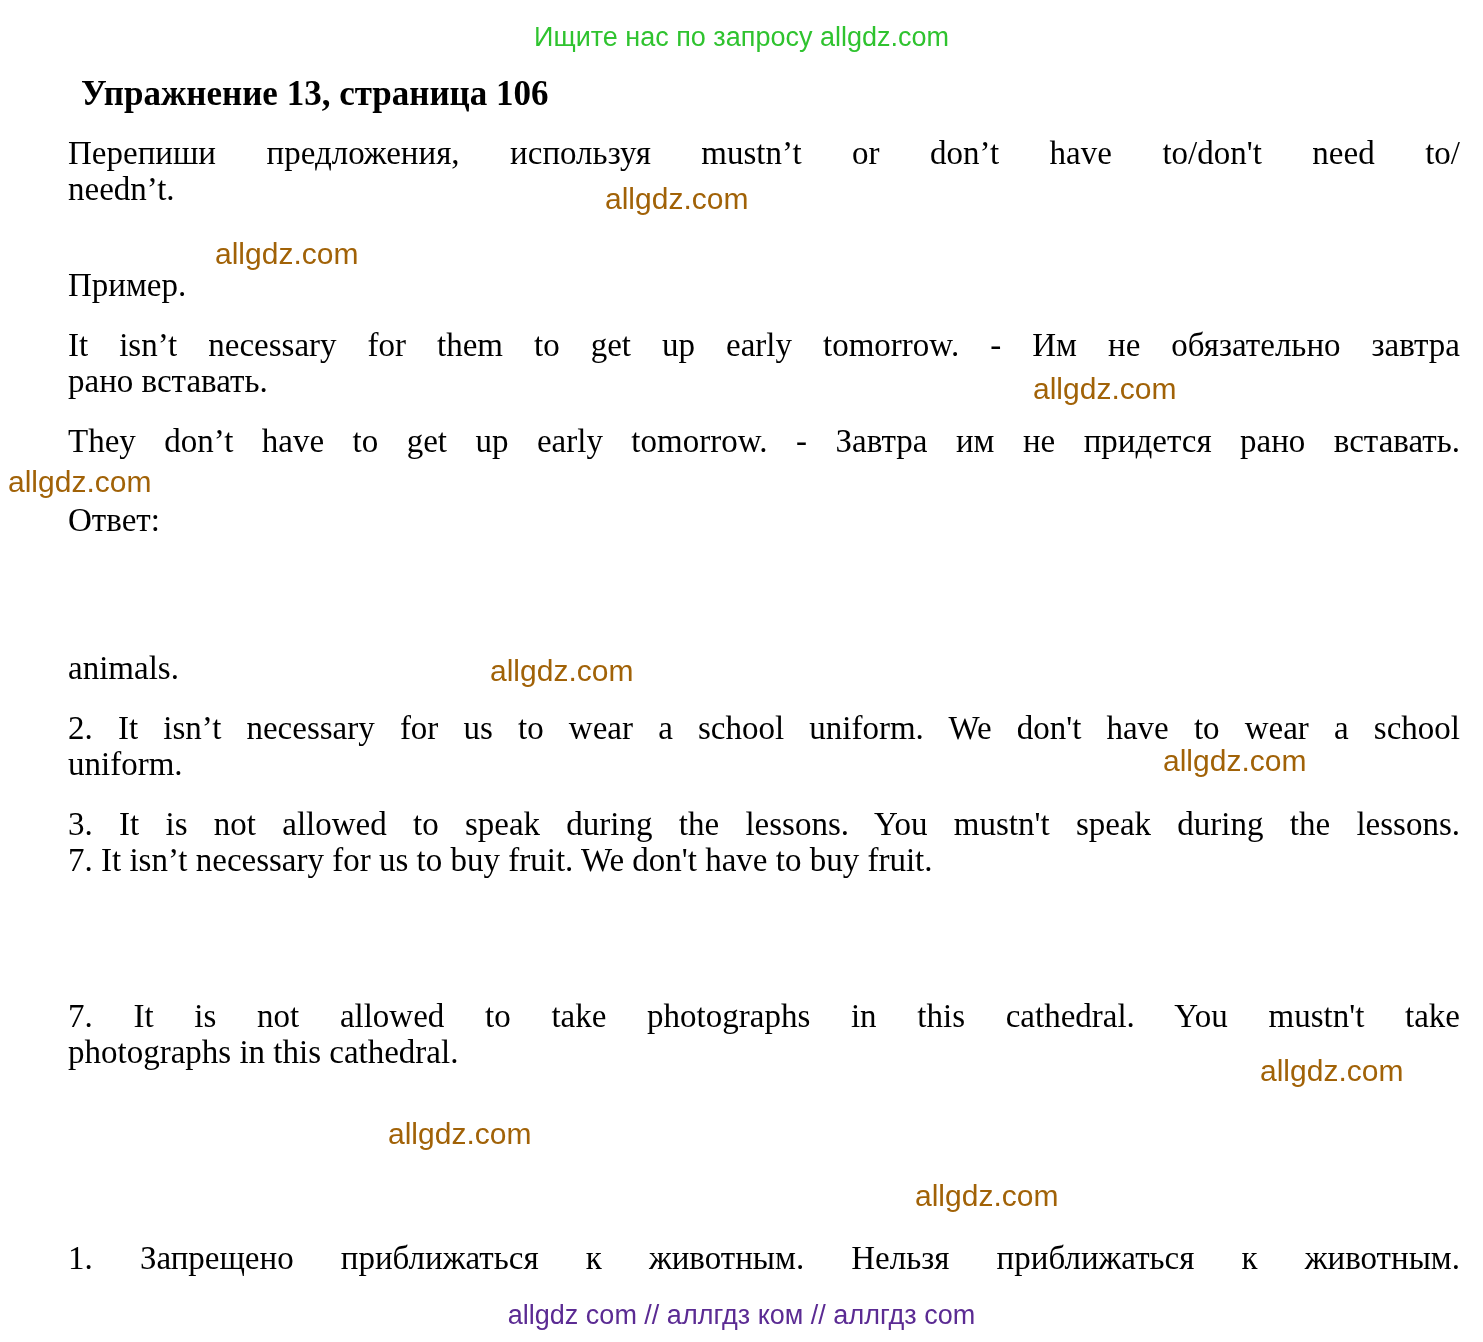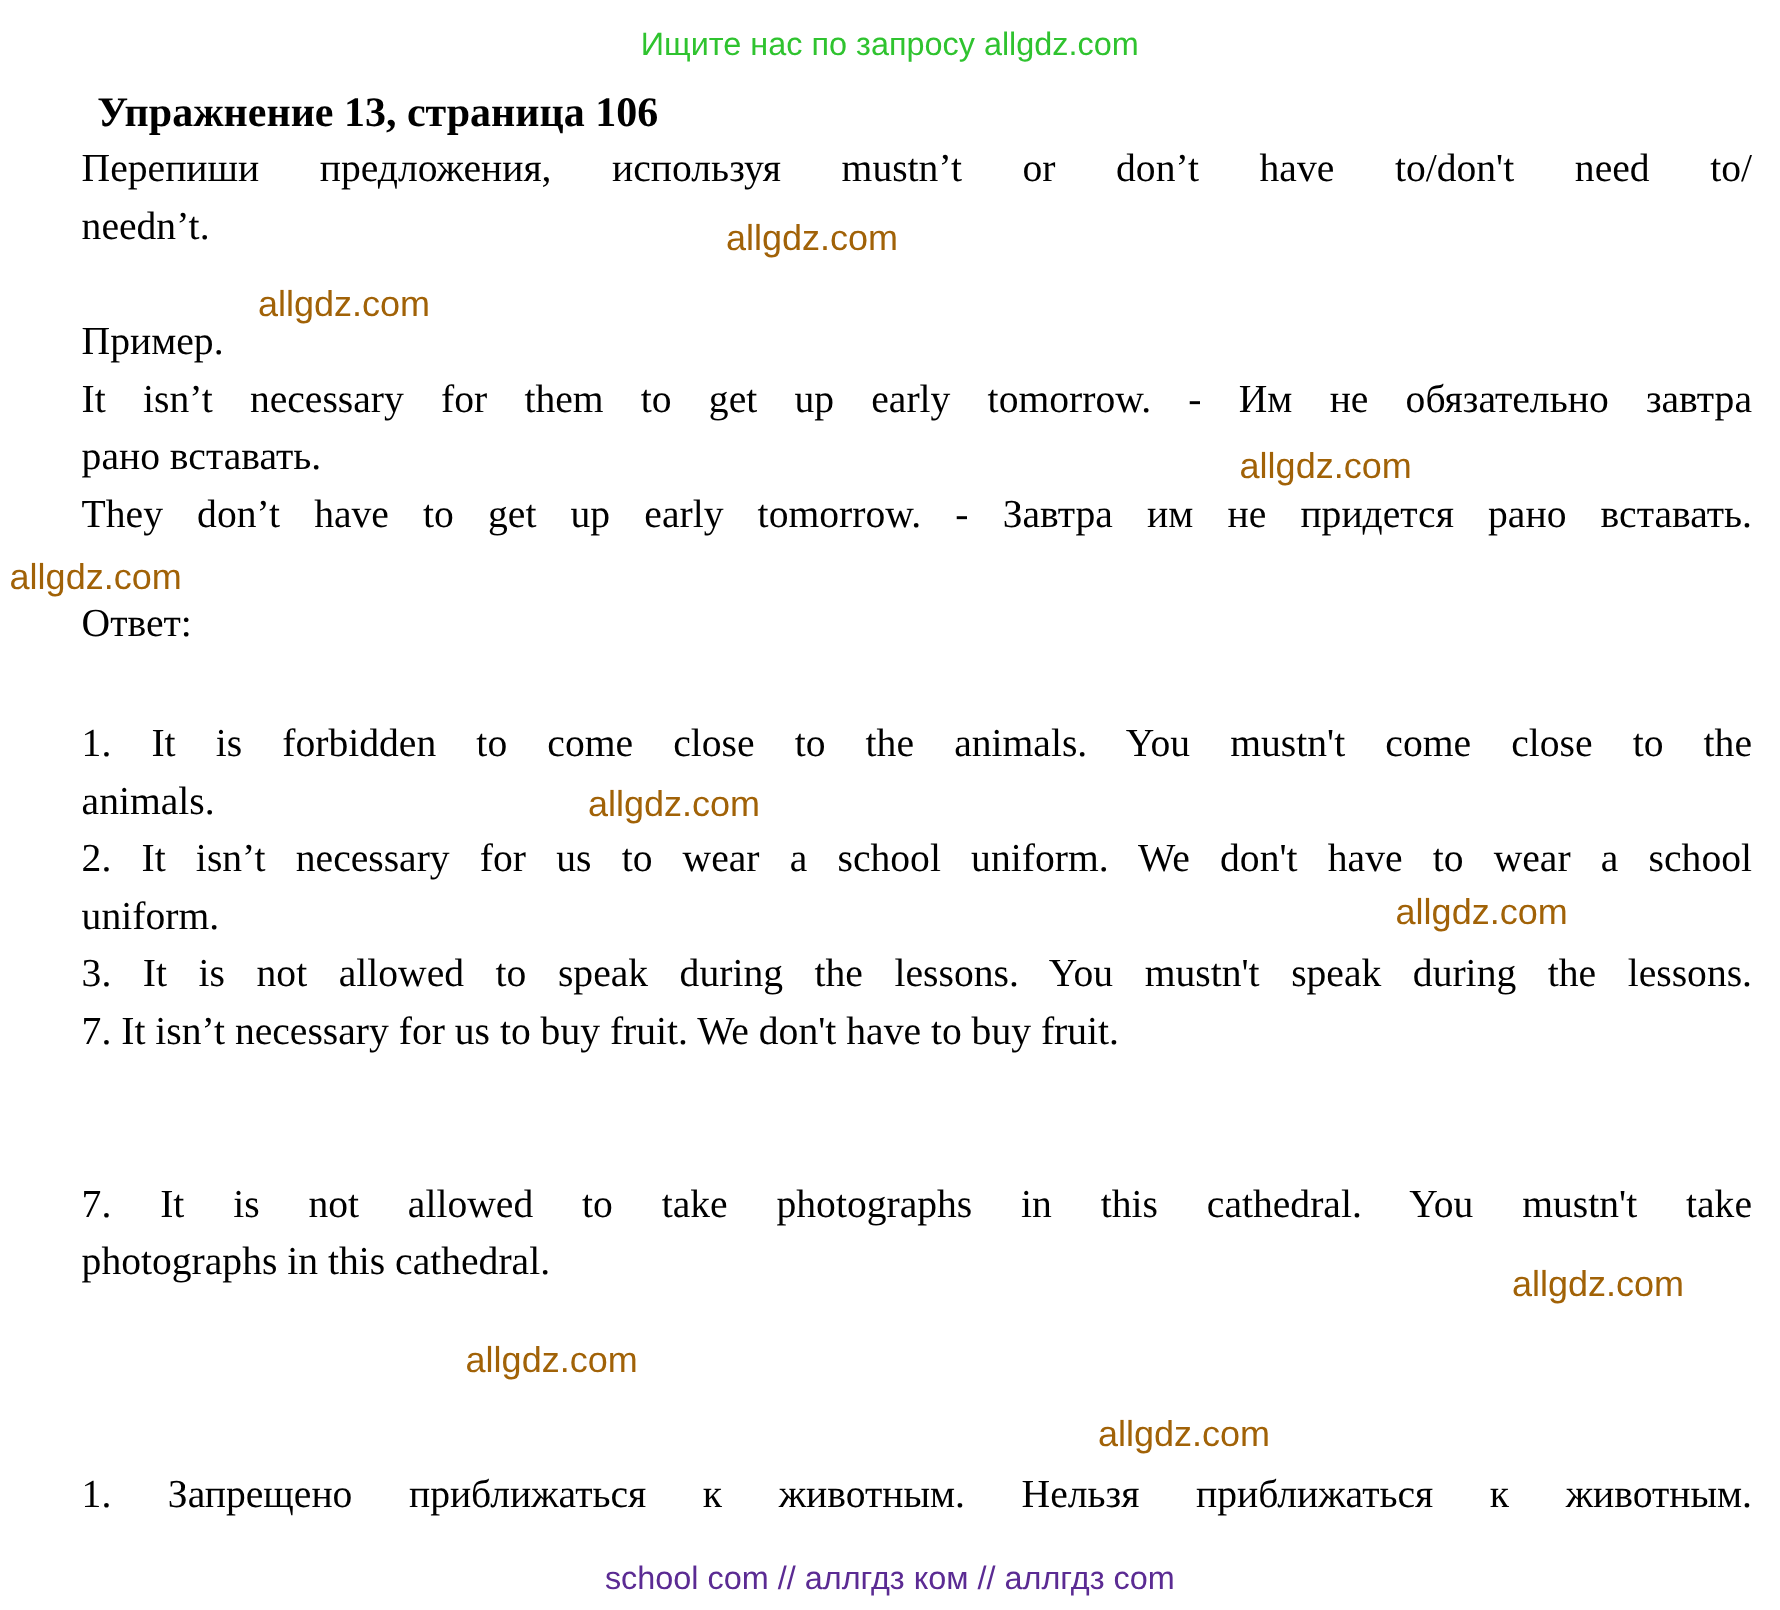--- a/index.html
+++ b/index.html
@@ -37,20 +37,21 @@
     position: absolute;
     left: 68px;
     width: 1392px;
     font: 33px "Liberation Serif", serif;
     color: #000000;
     line-height: 40px;
   }
   .just {
     text-align: justify;
     text-align-last: justify;
+    margin-top: 12px;
   }
   .wm {
     position: absolute;
     font: 30px "Liberation Sans", sans-serif;
     color: #a16207;
     line-height: 30px;
     white-space: nowrap;
   }
   .footer {
     position: absolute;
@@ -74,21 +75,20 @@
   <div class="ln just" style="top:121px">Перепиши предложения, используя mustn’t or don’t have to/don't need to/</div>
   <div class="ln" style="top:169px">needn’t.</div>
 
   <div class="ln" style="top:265px">Пример.</div>
   <div class="ln just" style="top:313px">It isn’t necessary for them to get up early tomorrow. - Им не обязательно завтра</div>
   <div class="ln" style="top:361px">рано вставать.</div>
   <div class="ln just" style="top:409px">They don’t have to get up early tomorrow. - Завтра им не придется рано вставать.</div>
 
   <div class="ln" style="top:500px">Ответ:</div>
 
-  <div class="ln just" style="top:600px">1. It is forbidden to come close to the animals. You mustn't come close to the</div>
   <div class="ln" style="top:648px">animals.</div>
 
   <div class="ln just" style="top:696px">2. It isn’t necessary for us to wear a school uniform. We don't have to wear a school</div>
   <div class="ln" style="top:744px">uniform.</div>
 
   <div class="ln just" style="top:792px">3. It is not allowed to speak during the lessons. You mustn't speak during the lessons.</div>
 
   <div class="ln" style="top:840px">7. It isn’t necessary for us to buy fruit. We don't have to buy fruit.</div>
 
 
@@ -102,15 +102,15 @@
   <span class="wm" style="left:605px; top:184px">allgdz.com</span>
   <span class="wm" style="left:215px; top:239px">allgdz.com</span>
   <span class="wm" style="left:1033px; top:374px">allgdz.com</span>
   <span class="wm" style="left:8px; top:467px">allgdz.com</span>
   <span class="wm" style="left:490px; top:656px">allgdz.com</span>
   <span class="wm" style="left:1163px; top:746px">allgdz.com</span>
   <span class="wm" style="left:1260px; top:1056px">allgdz.com</span>
   <span class="wm" style="left:388px; top:1119px">allgdz.com</span>
   <span class="wm" style="left:915px; top:1181px">allgdz.com</span>
 
-  <div class="footer">school com  //  аллгдз ком  //  аллгдз com</div>
+  <div class="footer">allgdz com  //  аллгдз ком  //  аллгдз com</div>
 
 </div>
 
 </body></html>

